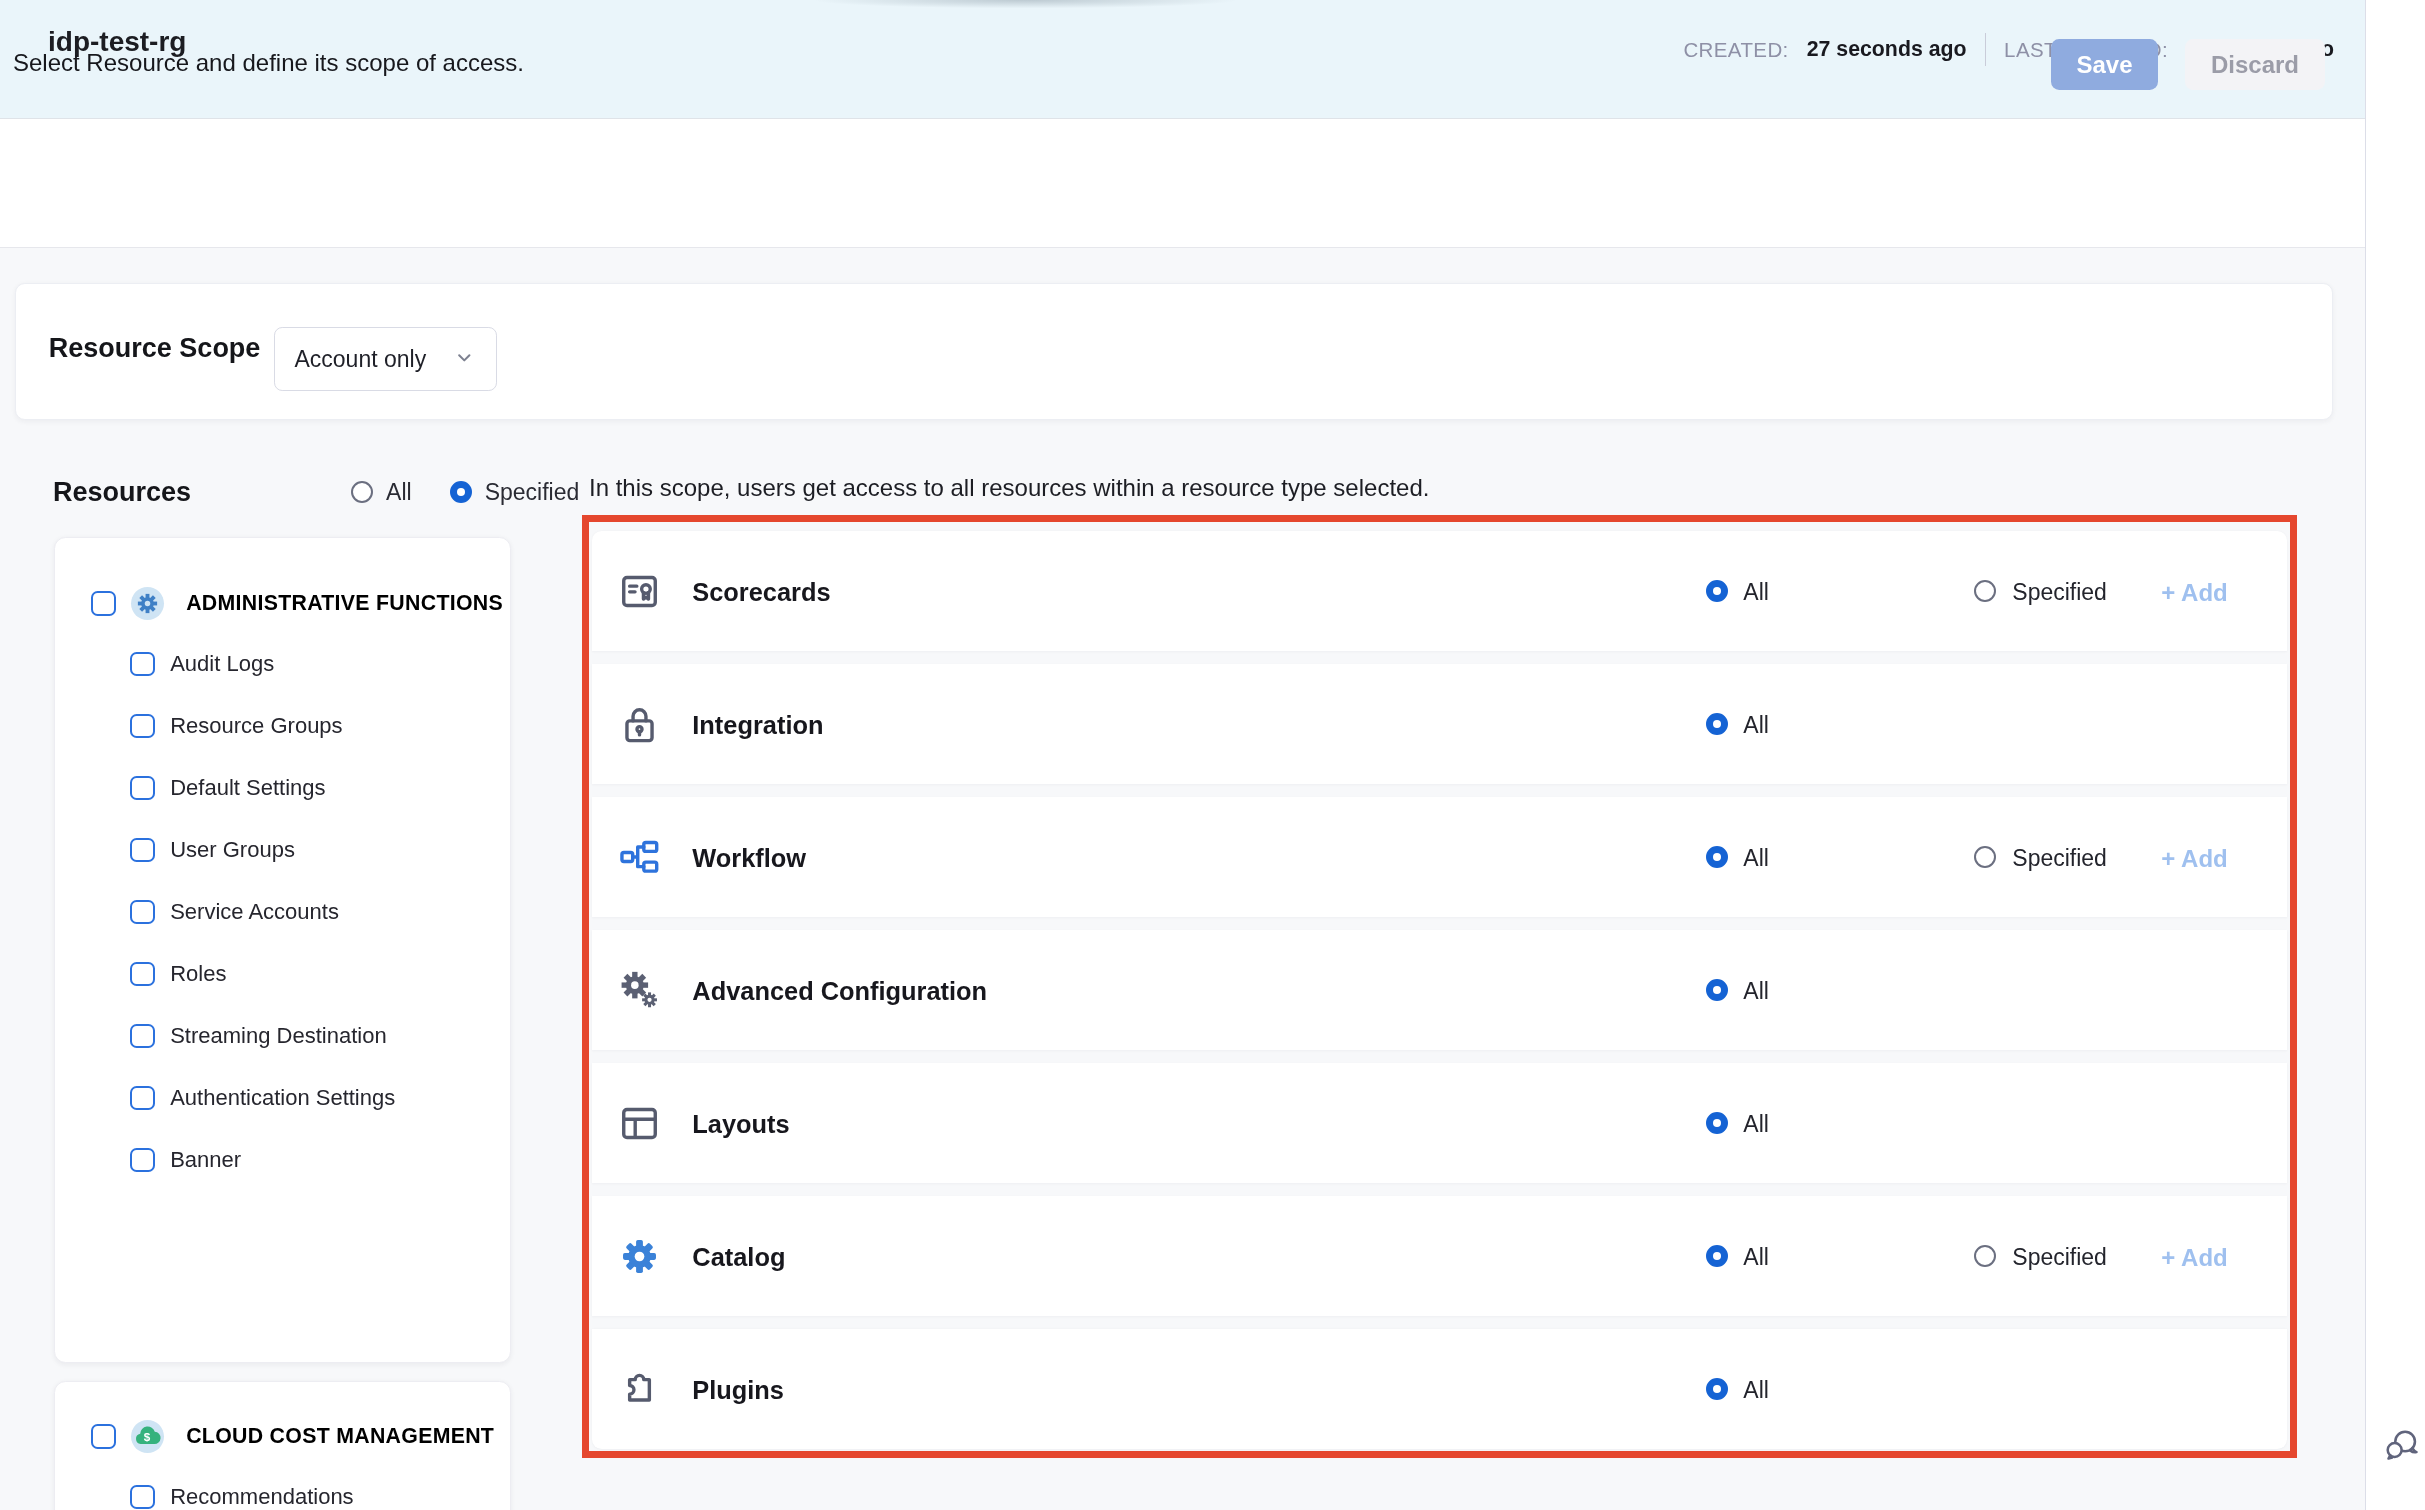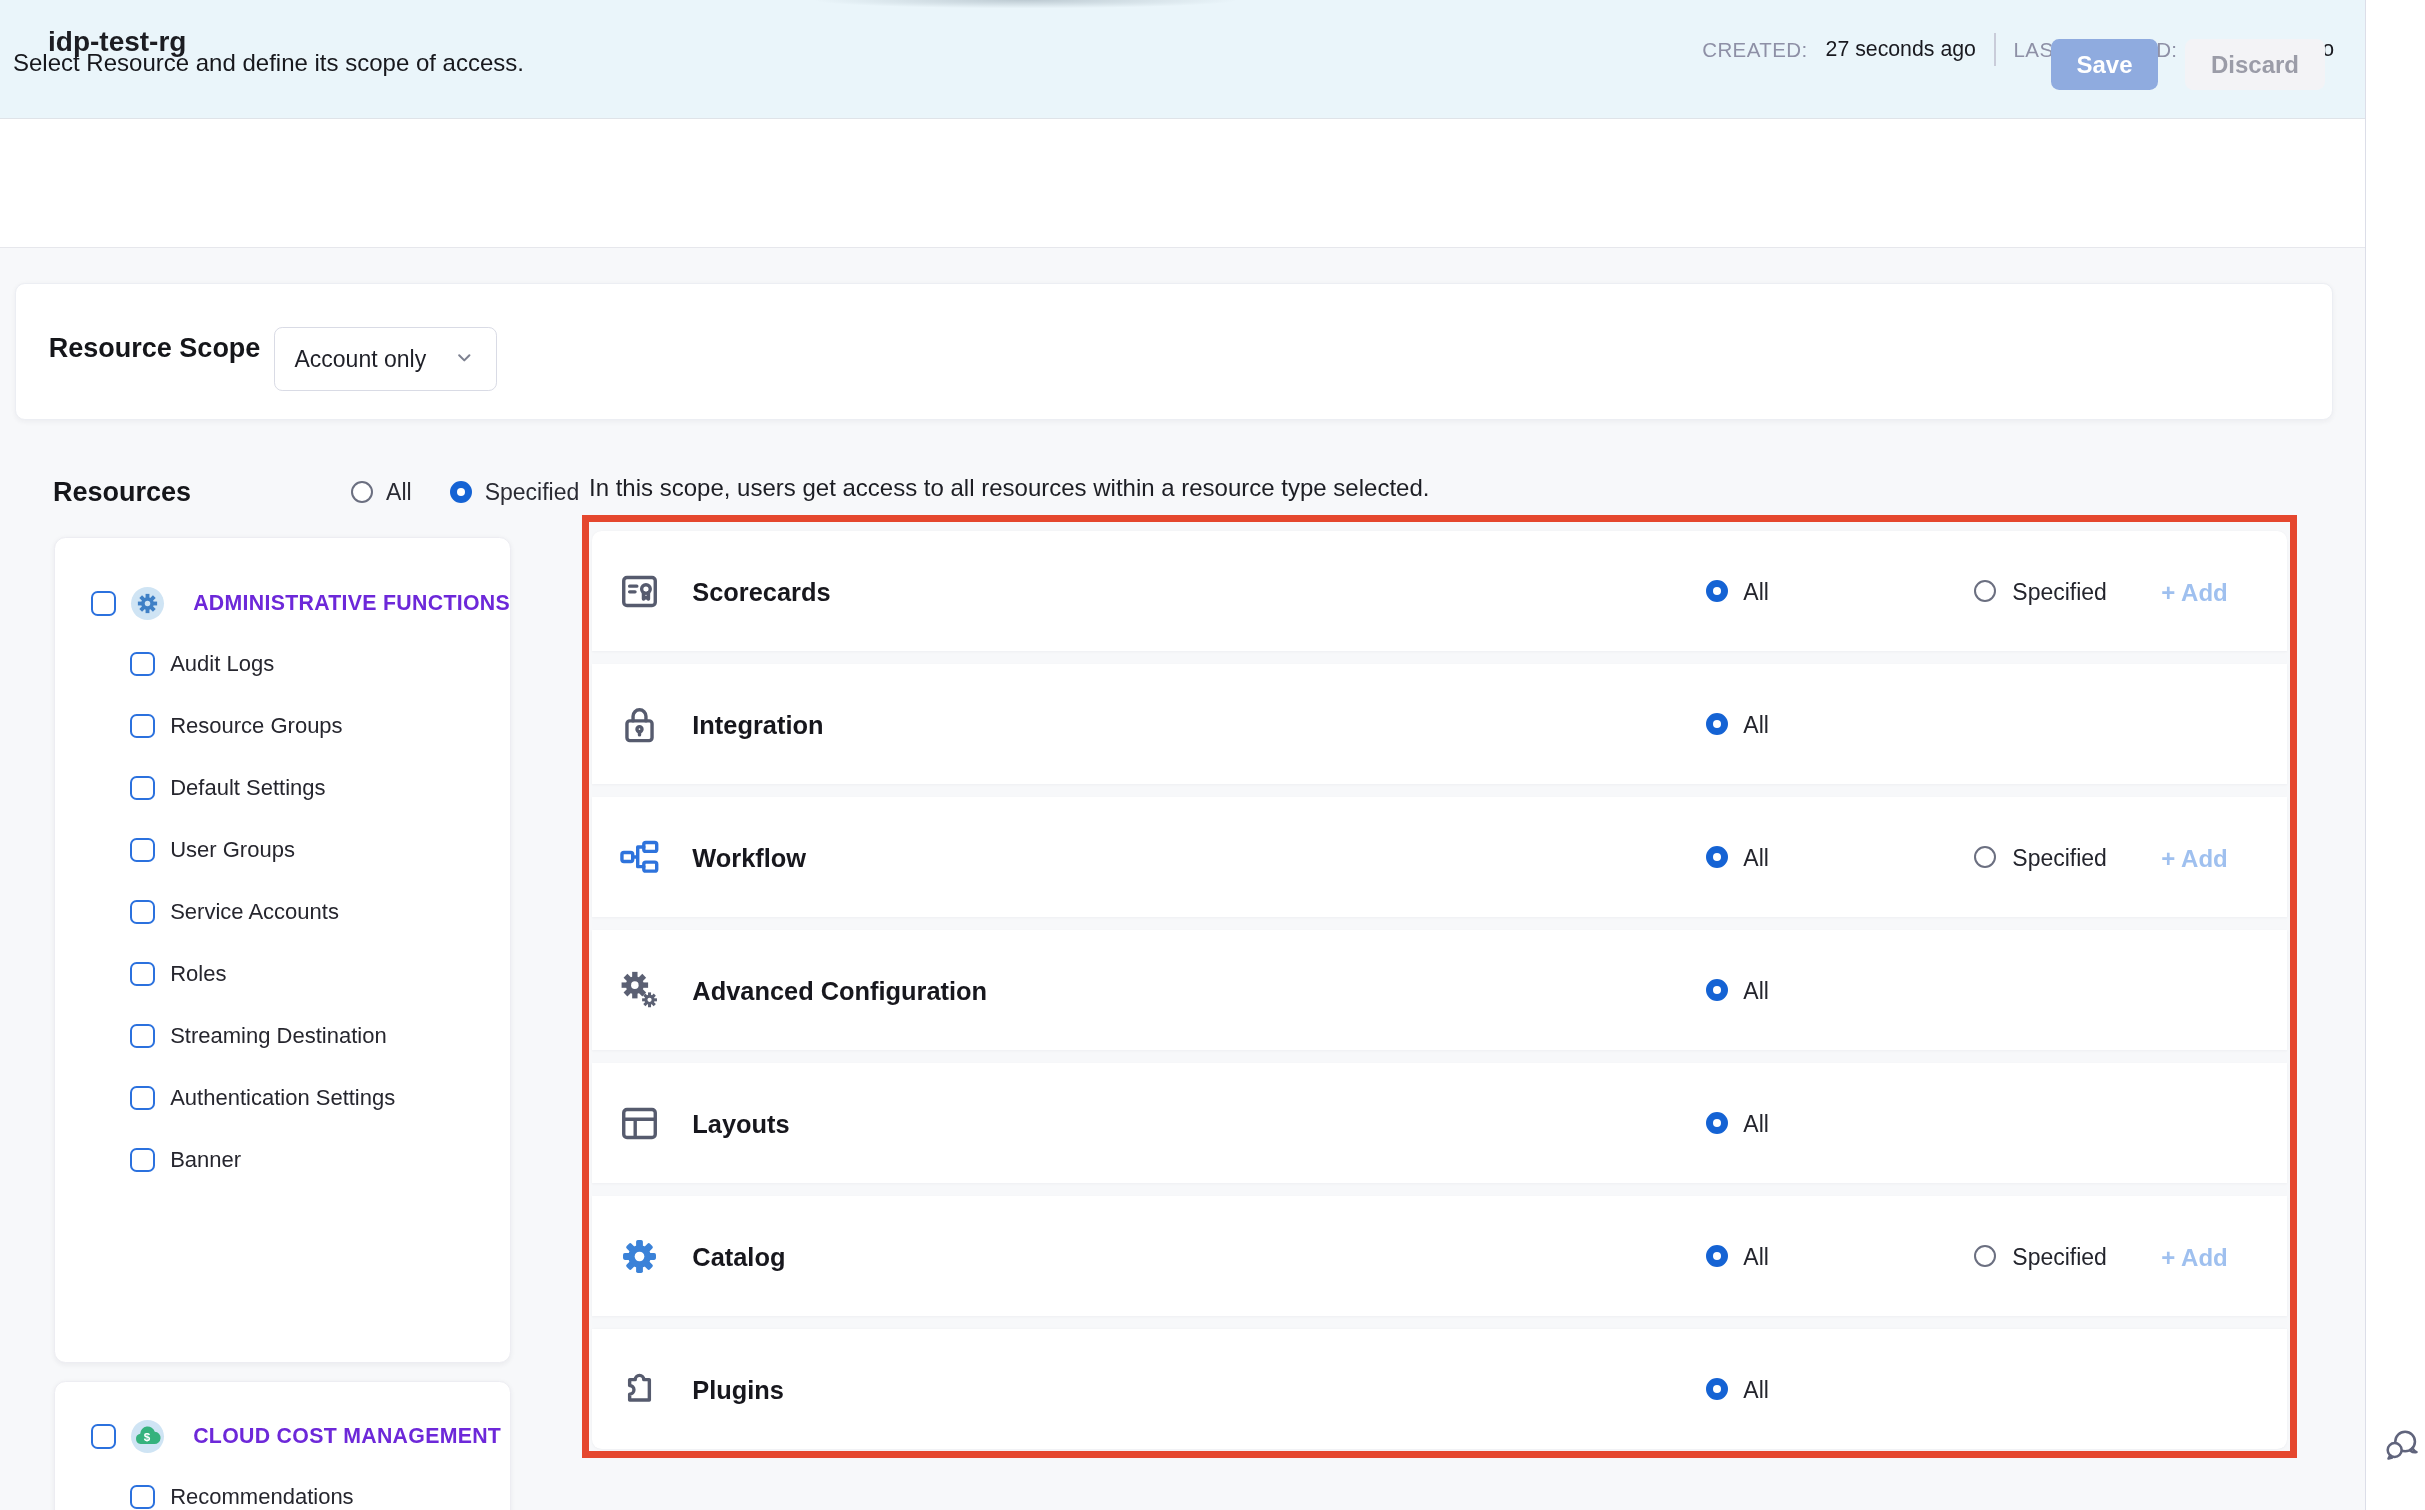--- a/index.html
+++ b/index.html
@@ -11,21 +11,21 @@
   }
   .abs { position:absolute; }
 
   
   .top-header { left:0; top:0; width:2365px; height:119px; background:#eaf5fa; border-bottom:0.8px solid #dfe3e8; }
   .top-shadow { left:722px; top:0; width:607px; height:11.5px;
     background:radial-gradient(ellipse 50% 100% at 50% 0%, rgba(70,90,105,.28), rgba(70,90,105,0) 70%); }
   .page-title { left:48px; top:26px; font-size:28px; font-weight:600; color:#1c1d22; }
   .meta { right:92px; top:33px; display:flex; align-items:center; gap:18px; position:absolute; }
   .meta-label { font-size:20.5px; font-weight:500; color:#8e90a6; letter-spacing:0.4px; }
-  .meta-value { font-size:21.3px; font-weight:400; color:#19191f;text-align:center; }
+  .meta-value { font-size:21.3px; font-weight:700; color:#19191f;text-align:center; }
   .meta-sep { width:1.6px; height:33px; background:#c9ccd9; }
 
   
   .toolbar { left:0; top:120px; width:2365px; height:128px; background:#ffffff;
     border-bottom:0.8px solid #e6e7ec; box-shadow:0 2.5px 4.9px rgba(40,50,70,.05); }
   .toolbar-desc { left:13px; top:49px; font-size:24px; color:#17181d; }
   .btn { display:flex; align-items:center; justify-content:center; font-size:24px; font-weight:700;
     border-radius:8.2px; cursor:pointer; }
   .btn-save { left:2051px; top:39px; width:107px; height:51px; background:#8fabdf; color:#ffffff; }
   .btn-discard { left:2185px; top:39px; width:140px; height:51px; background:#f3f3f6; color:#9b9ca8; }
@@ -57,21 +57,21 @@
 
   .group-card { background:#ffffff; border:0.8px solid #ededf2; border-radius:11.5px;
     box-shadow:0 1.6px 5.7px rgba(31,37,51,.06); position:absolute; left:54px; width:457px; }
   .group-card-1 { top:537px; height:826px; padding-top:44px; }
   .group-card-2 { top:1381px; height:246px; padding-top:33px; }
   .group-head { height:43px; display:flex; align-items:center; padding-left:36px; }
   .cb { width:25.4px; height:25.4px; border:2.5px solid #2b71de; border-radius:6.6px; background:#ffffff; flex:0 0 auto; cursor:pointer; }
   .group-icon { width:33px; height:33px; border-radius:50%; margin-left:14.8px; display:flex; align-items:center; justify-content:center; }
   .group-icon.blue-bg { background:#cfe4f4; }
   .group-icon svg, .support-chat svg, .row-icon svg { width:100%; height:100%; display:block; }
-  .group-name { font-size:21.3px; font-weight:600; color:#6d28d9; letter-spacing:0.3px; margin-left:29px; white-space:nowrap; }
+  .group-name { font-size:21.3px; font-weight:600; color:#000000; letter-spacing:0.3px; margin-left:22px; white-space:nowrap; }
   .group-items { margin-top:8.2px; }
   .group-item { height:62px; display:flex; align-items:center; padding-left:75px; }
   .group-item .cb { width:24.6px; height:24.6px; }
   .item-label { font-size:22px; color:#26262e; margin-left:15.6px; white-space:nowrap; }
 
   
   .scope-info { left:589px; top:474px; font-size:24px; color:#1d1e24; }
   .highlight-box { left:582px; top:515px; width:1715px; height:943px; border:7.4px solid #e5472e; }
   .rows-wrap { position:absolute; left:3.3px; top:9px; width:1695px; display:flex; flex-direction:column; gap:13px; }
   .res-row { background:#ffffff; height:120px; position:relative; box-shadow:0 0.8px 2.5px rgba(31,37,51,.04); }

